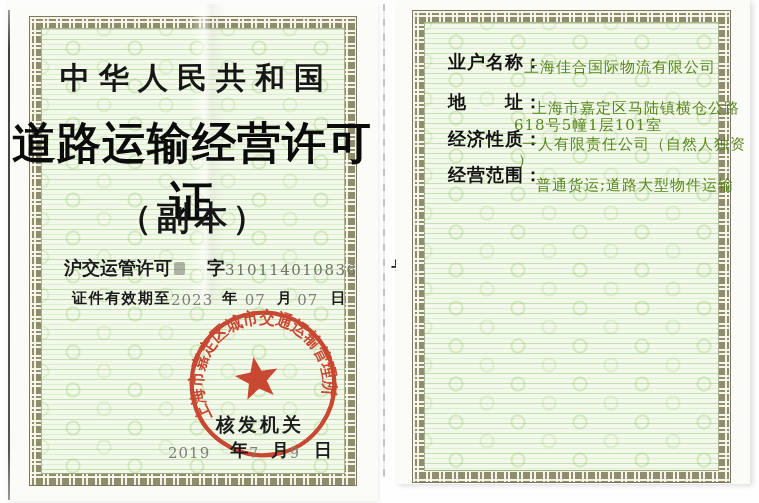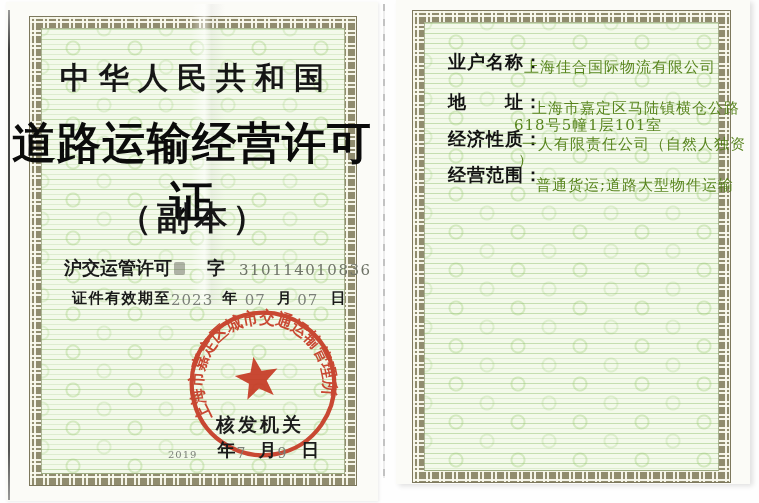--- a/index.html
+++ b/index.html
@@ -40,21 +40,21 @@
   .lp-subtitle{top:194px;font-size:33px;font-weight:700;letter-spacing:5px;text-indent:5px;}
 
   .lp-row{position:absolute;display:flex;align-items:baseline;color:#1a1a1a;white-space:nowrap;}
   .lp-license{left:58px;top:254px;font-size:18px;font-weight:700;justify-content:space-between;}
   .lp-license .num{font-weight:400;font-size:15px;color:#6f7468;letter-spacing:1.5px;position:relative;top:1px;}
   .smudge{display:inline-block;width:11px;height:13px;margin-left:2px;border-radius:2px;
     background:#5a5a52;opacity:.45;align-self:center;}
   .lp-valid{left:66px;top:287px;font-size:15px;font-weight:700;letter-spacing:1.5px;}
   .gray-val{font-weight:400;color:#7b8078;position:relative;top:2px;letter-spacing:1px;}
   .lp-issuedate{left:162px;top:436px;font-size:18px;font-weight:700;}
-  .lp-issuedate .gray-val{font-size:10px;}
+  .lp-issuedate .gray-val{font-size:15px;}
   .lp-issuer{position:absolute;left:210px;top:410px;font-size:19px;font-weight:700;letter-spacing:3px;color:#1c1c1c;}
 
   
   .seal{position:absolute;left:181px;top:306px;width:152px;height:152px;transform:rotate(-10deg);opacity:.92;}
 
   
   .field-label{position:absolute;font-family:"DejaVu Sans","Liberation Sans",sans-serif;
     font-weight:700;font-size:18px;color:#131313;letter-spacing:1px;white-space:nowrap;}
   .field-value{position:absolute;font-size:15px;color:#4d7c0f;opacity:.92;letter-spacing:1px;white-space:nowrap;}
 </style>
@@ -71,21 +71,21 @@
     <div class="crease"></div>
 
     <div class="lp-text lp-title">道路运输经营许可证</div>
     <div class="lp-text lp-country">中华人民共和国</div>
     <div class="lp-text lp-subtitle">（副本）</div>
 
     <div class="lp-row lp-license">
       <span>沪交运管许可</span>
       <span class="smudge"></span>
       <span style="margin-left:22px">字</span>
-      <span class="num" style="margin-left:14px">310114010836</span>
+      <span class="num" style="">310114010836</span>
       <span style="margin-left:34px">号</span>
     </div>
 
     <div class="lp-row lp-valid">
       <span>证件有效期至</span>
       <span class="gray-val">2023</span>
       <span style="margin-left:9px">年</span>
       <span class="gray-val" style="margin-left:6px">07</span>
       <span style="margin-left:11px">月</span>
       <span class="gray-val" style="margin-left:4px">07</span>

